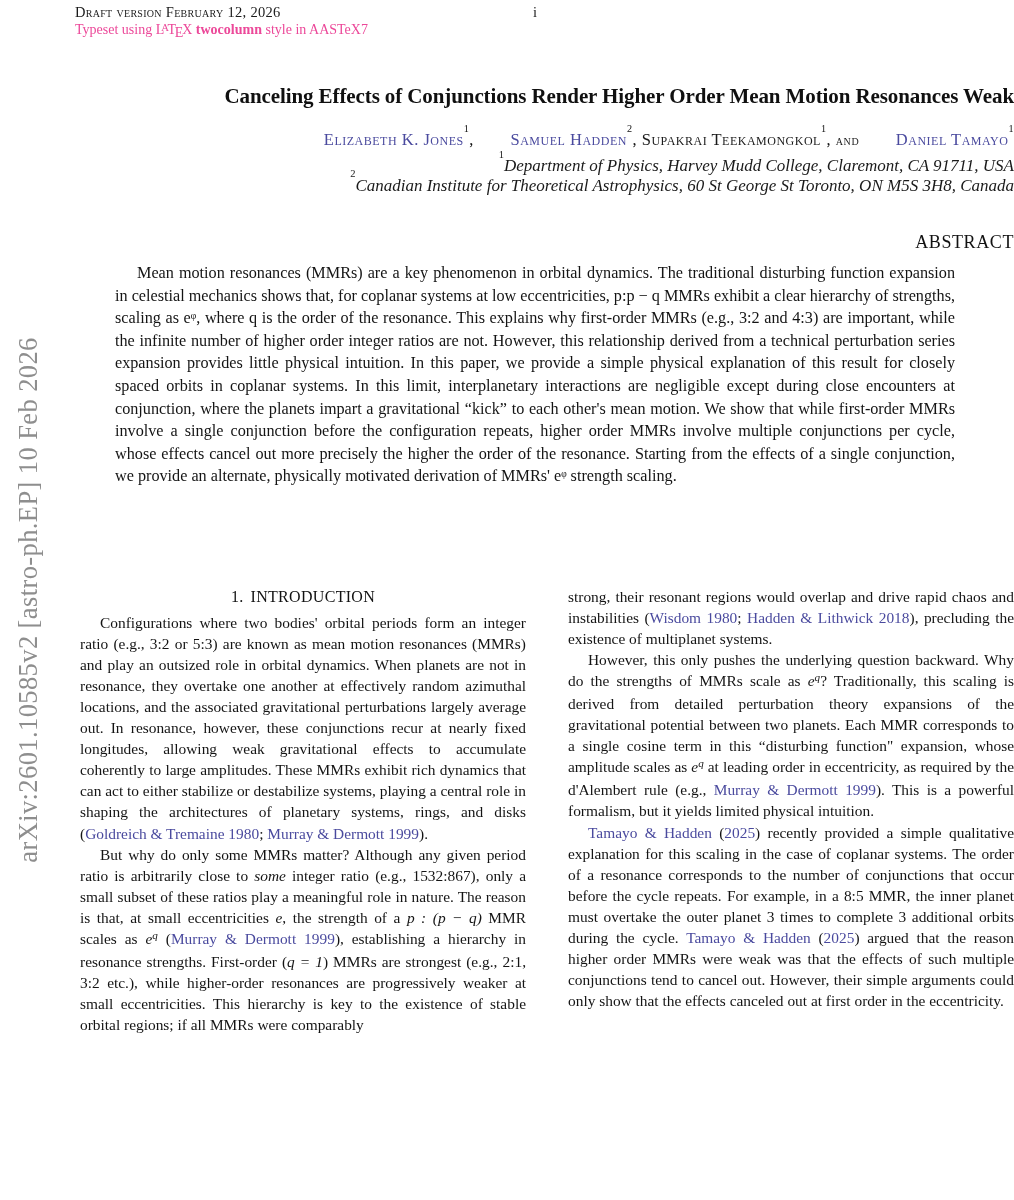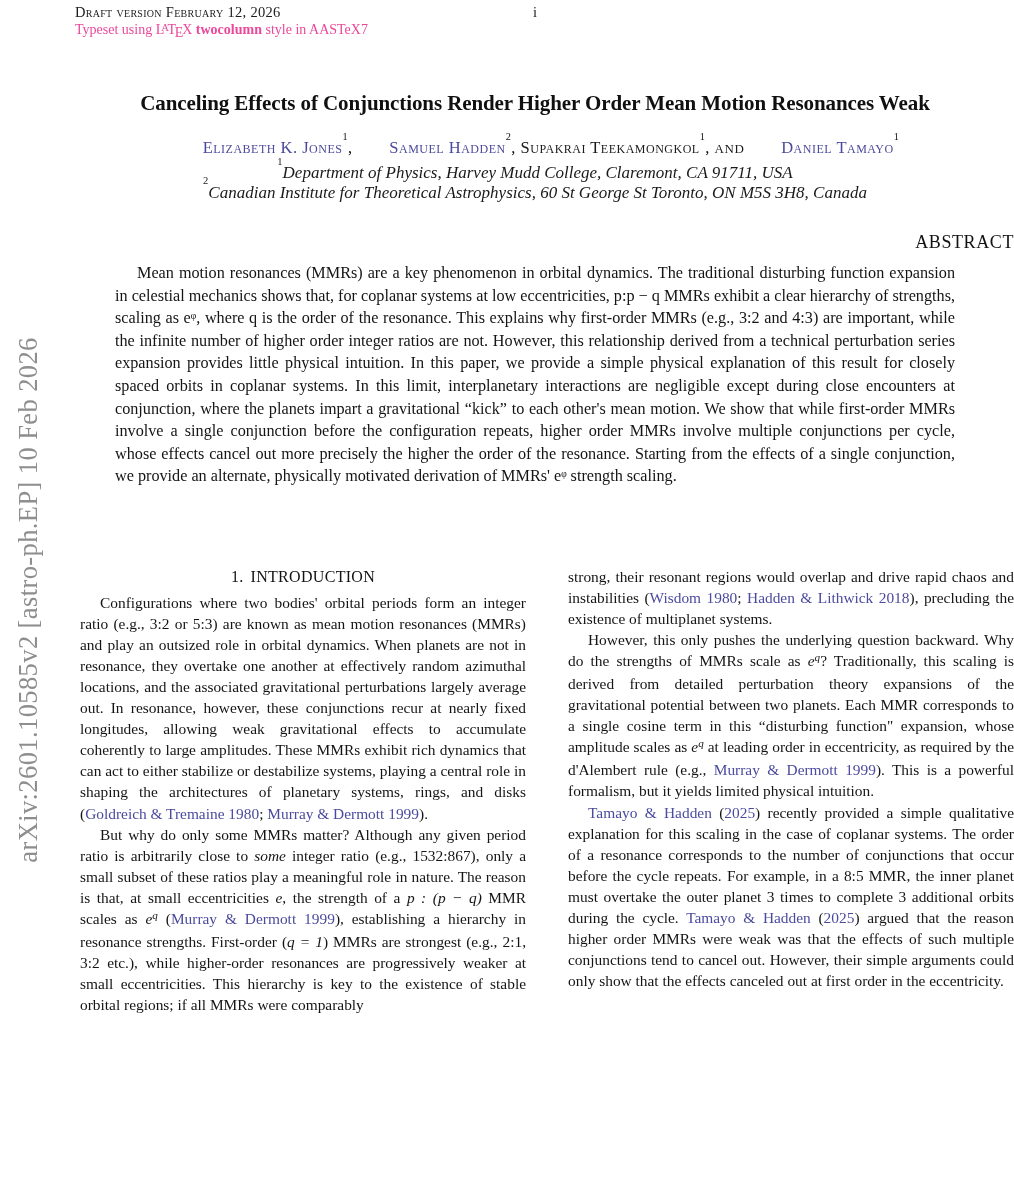--- a/index.html
+++ b/index.html
@@ -89,43 +89,43 @@
     width: 958px;
     text-align: center;
     font-size: 14.5px;
     color: #1a1a1a;
   }
 
   
   .titleblock {
     position: absolute;
     left: 0;
-    top: 90px;
-    width: 958px;
-    text-align: center;
+    top: 83px;
+    width: 958px;
+    text-align: right;
   }
   .paper-title {
     font-size: 21px;
     font-weight: bold;
     line-height: 26px;
     letter-spacing: -0.1px;
     color: #101010;
     margin: 0;
   }
   .authors {
     margin-top: 20px;
     font-variant: small-caps;
     font-size: 16.5px;
     line-height: 22px;
     letter-spacing: 0.5px;
     color: #111111;
   }
   .authors .lnk { color: #4a4a9e; margin-left: 32px; }
   .authors .plain { color: #1a1a1a; }
-  .authors .andw { font-variant: small-caps; font-size: 19px; color: #1a1a1a; letter-spacing: 0.6px;}
+  .authors .andw { font-variant: small-caps; font-size: 14px; color: #1a1a1a; letter-spacing: 0.6px;}
   sup { font-size: 0.62em; font-variant: normal; line-height: 0; position: relative; top: -0.62em; }
 
   .affils {
     margin-top: 4px;
     font-style: italic;
     font-size: 17px;
     line-height: 19.5px;
     color: #1a1a1a;
   }
   .affils sup { font-style: normal; }
@@ -154,21 +154,21 @@
     text-indent: 22px;
     color: #141414;
     hyphens: auto;
     -webkit-hyphens: auto;
   }
 
   
   .columns {
     position: absolute;
     left: 24px;
-    top: 566px;
+    top: 586px;
     width: 934px;
     height: 614px;
     display: flex;
     gap: 42px;
   }
   .col {
     width: 446px;
     font-size: 15.4px;
     line-height: 21.05px;
     text-align: justify;

